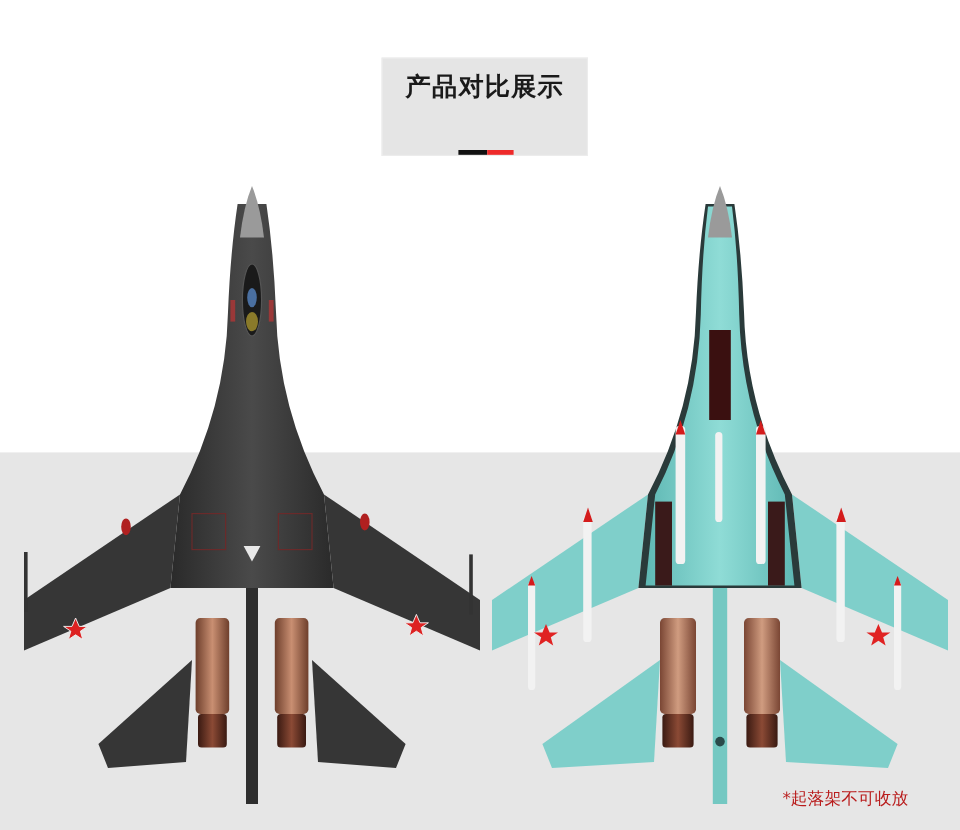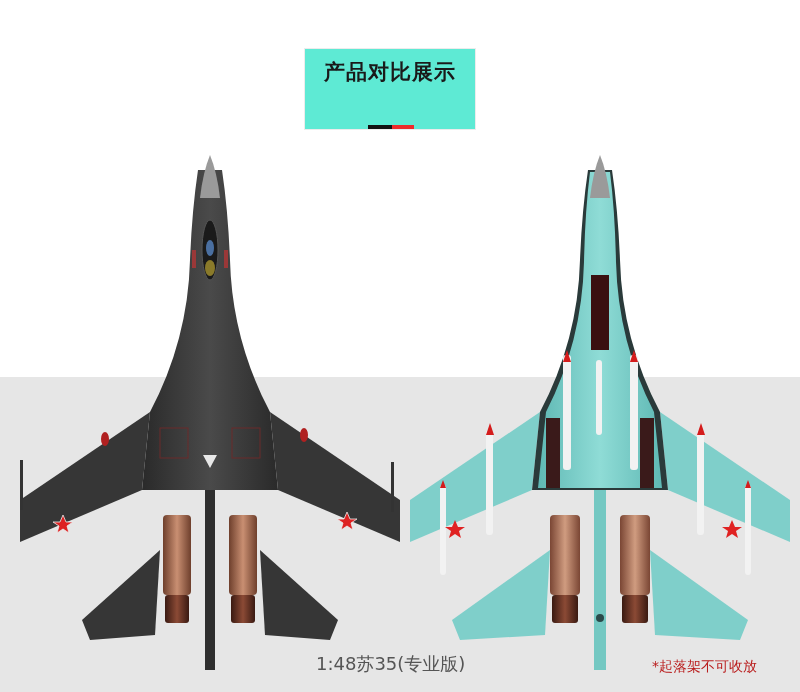--- a/index.html
+++ b/index.html
@@ -3,22 +3,22 @@
   <meta charset="utf-8">
   <style>
     * { margin: 0; padding: 0; box-sizing: border-box; }
     html, body { width: 800px; height: 692px; overflow: hidden; background: #ffffff; }
     body { position: relative; font-family: "DejaVu Sans", "Liberation Sans", sans-serif; }
 
     .stage { position: absolute; left: 0; top: 0; width: 800px; height: 692px; background: #ffffff; }
     .floor { position: absolute; left: 0; top: 377px; width: 800px; height: 315px; background: #e6e6e6; }
 
     .title-box {
-      position: absolute; left: 304px; top: 48px; width: 172px; height: 82px;
-      border: 1px solid #ececec; background: #5eead4;
+      position: absolute; left: 318px; top: 48px; width: 172px; height: 82px;
+      border: 1px solid #ececec; background: #e5e5e5;
       display: flex; flex-direction: column; align-items: center;
     }
     .title-main {
       margin-top: 10px; font-size: 21px; font-weight: bold; color: #1a1a1a;
       letter-spacing: 1px; line-height: 26px;
     }
     .title-sub {
       margin-top: 1px; font-size: 19px; color: #6f6f6f; line-height: 24px; letter-spacing: 0px;
     }
     .title-bar { position: absolute; left: 63px; top: 76px; width: 46px; height: 4px; display: flex; }
@@ -173,15 +173,14 @@
       <rect x="140" y="365" width="30" height="80" rx="4" fill="url(#copperR)"></rect>
       <rect x="210" y="365" width="30" height="80" rx="4" fill="url(#copperR)"></rect>
       <rect x="142" y="445" width="26" height="28" rx="3" fill="url(#nozzleR)"></rect>
       <rect x="212" y="445" width="26" height="28" rx="3" fill="url(#nozzleR)"></rect>
 
       <rect x="184" y="340" width="12" height="180" fill="#74c8c2"></rect>
       <circle cx="190" cy="468" r="4" fill="#2a4a4a"></circle>
     </svg>
   </div>
 
-  <div class="caption-left">1:48苏35(专业版)</div>
   <div class="caption-right">*起落架不可收放</div>
 </div>
 
 </body></html>

